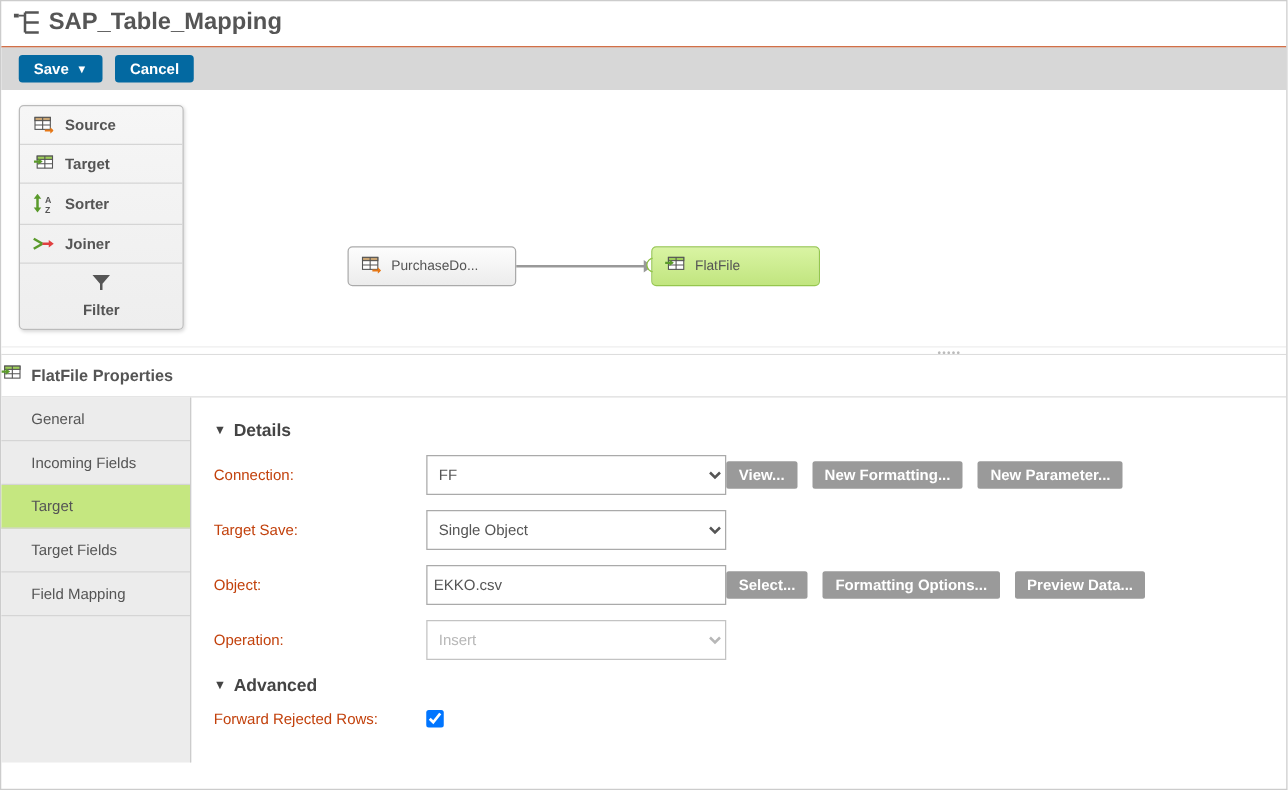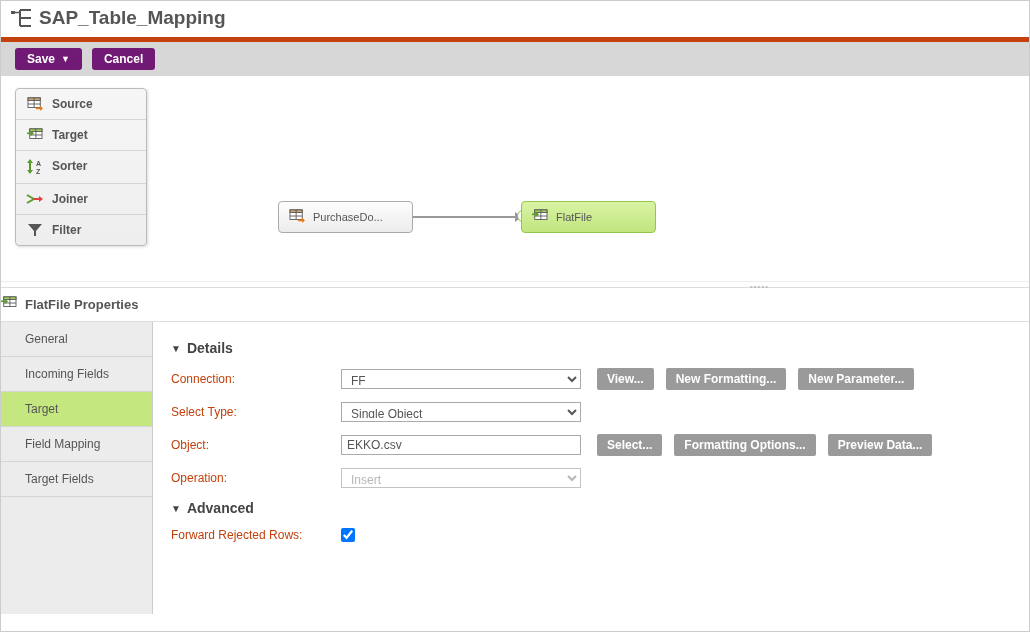--- a/index.html
+++ b/index.html
@@ -12,40 +12,40 @@
     height: 632px;
     border: 1px solid #ccc;
     overflow: hidden;
   }
 
   
   .title-bar {
     display: flex;
     align-items: center;
     padding: 6px 10px 8px 10px;
-    border-bottom: 5px solid #c2410c;
+    border-bottom: 1px solid #c2410c;
   }
   .title-bar .title-text {
     font-size: 19px;
     font-weight: bold;
     color: #555;
     margin-left: 6px;
   }
   .mapping-icon svg { display: block; }
 
   
   .action-bar {
     background: #d7d7d7;
     padding: 6px 14px;
     display: flex;
     gap: 10px;
     align-items: center;
   }
   .btn {
-    background: #701a75;
+    background: #0369a1;
     color: #fff;
     border: none;
     border-radius: 3px;
     padding: 4px 12px;
     font-size: 12px;
     font-weight: bold;
     cursor: pointer;
     display: inline-flex;
     align-items: center;
     gap: 6px;
@@ -67,30 +67,30 @@
     top: 12px;
     left: 14px;
     width: 132px;
     background: linear-gradient(#f6f6f6, #eeeeee);
     border: 1px solid #bbb;
     border-radius: 4px;
     box-shadow: 1px 1px 3px rgba(0,0,0,0.15);
   }
   .palette-item {
     display: flex;
-    align-items: flex-start;
+    align-items: center;
     gap: 8px;
     padding: 8px 10px;
     color: #555;
     font-size: 12px;
     font-weight: bold;
     border-bottom: 1px solid #d5d5d5;
     cursor: grab;
   }
-  .palette-item:last-child { border-bottom: none; }
+  .palette-item:last-child { border-bottom: none; flex-direction: column; }
   .palette-item .pi-icon { width: 18px; display:flex; justify-content:center; }
 
   
   .node {
     position: absolute;
     display: flex;
     align-items: center;
     gap: 8px;
     padding: 6px 10px;
     border-radius: 4px;
@@ -211,29 +211,28 @@
   .form-row .control {
     width: 240px;
   }
   .form-row select, .form-row input[type=text] {
     width: 100%;
     border: 1px solid #aaa;
     padding: 3px 5px;
     font-size: 12px;
     background: #fff;
     color: #555;
-    height: 20px;
+    height: 32px;
   }
   .form-row .disabled select {
     color: #999;
   }
   .row-btns {
     display: flex;
     gap: 12px;
-    margin-left: 16px;
   }
   .gray-btn {
     background: #9a9a9a;
     color: #fff;
     border: none;
     border-radius: 2px;
     padding: 4px 10px;
     font-size: 12px;
     font-weight: bold;
     cursor: pointer;
@@ -384,22 +383,22 @@
     </svg>
   </span>
   <span>FlatFile Properties</span>
 </div>
 
 <div class="prop-body">
   <div class="prop-tabs">
     <div class="prop-tab">General</div>
     <div class="prop-tab">Incoming Fields</div>
     <div class="prop-tab active">Target</div>
+    <div class="prop-tab">Target Fields</div>
     <div class="prop-tab">Field Mapping</div>
-    <div class="prop-tab">Target Fields</div>
   </div>
 
   <div class="prop-content">
     <div class="section-heading">
       <span class="tri">▼</span>
       <span>Details</span>
     </div>
 
     <div class="form-row">
       <label>Connection:</label>
@@ -409,21 +408,21 @@
         </select>
       </div>
       <div class="row-btns">
         <button class="gray-btn">View...</button>
         <button class="gray-btn">New Formatting...</button>
         <button class="gray-btn">New Parameter...</button>
       </div>
     </div>
 
     <div class="form-row">
-      <label>Select Type:</label>
+      <label>Target Save:</label>
       <div class="control">
         <select>
           <option>Single Object</option>
         </select>
       </div>
     </div>
 
     <div class="form-row">
       <label>Object:</label>
       <div class="control">

